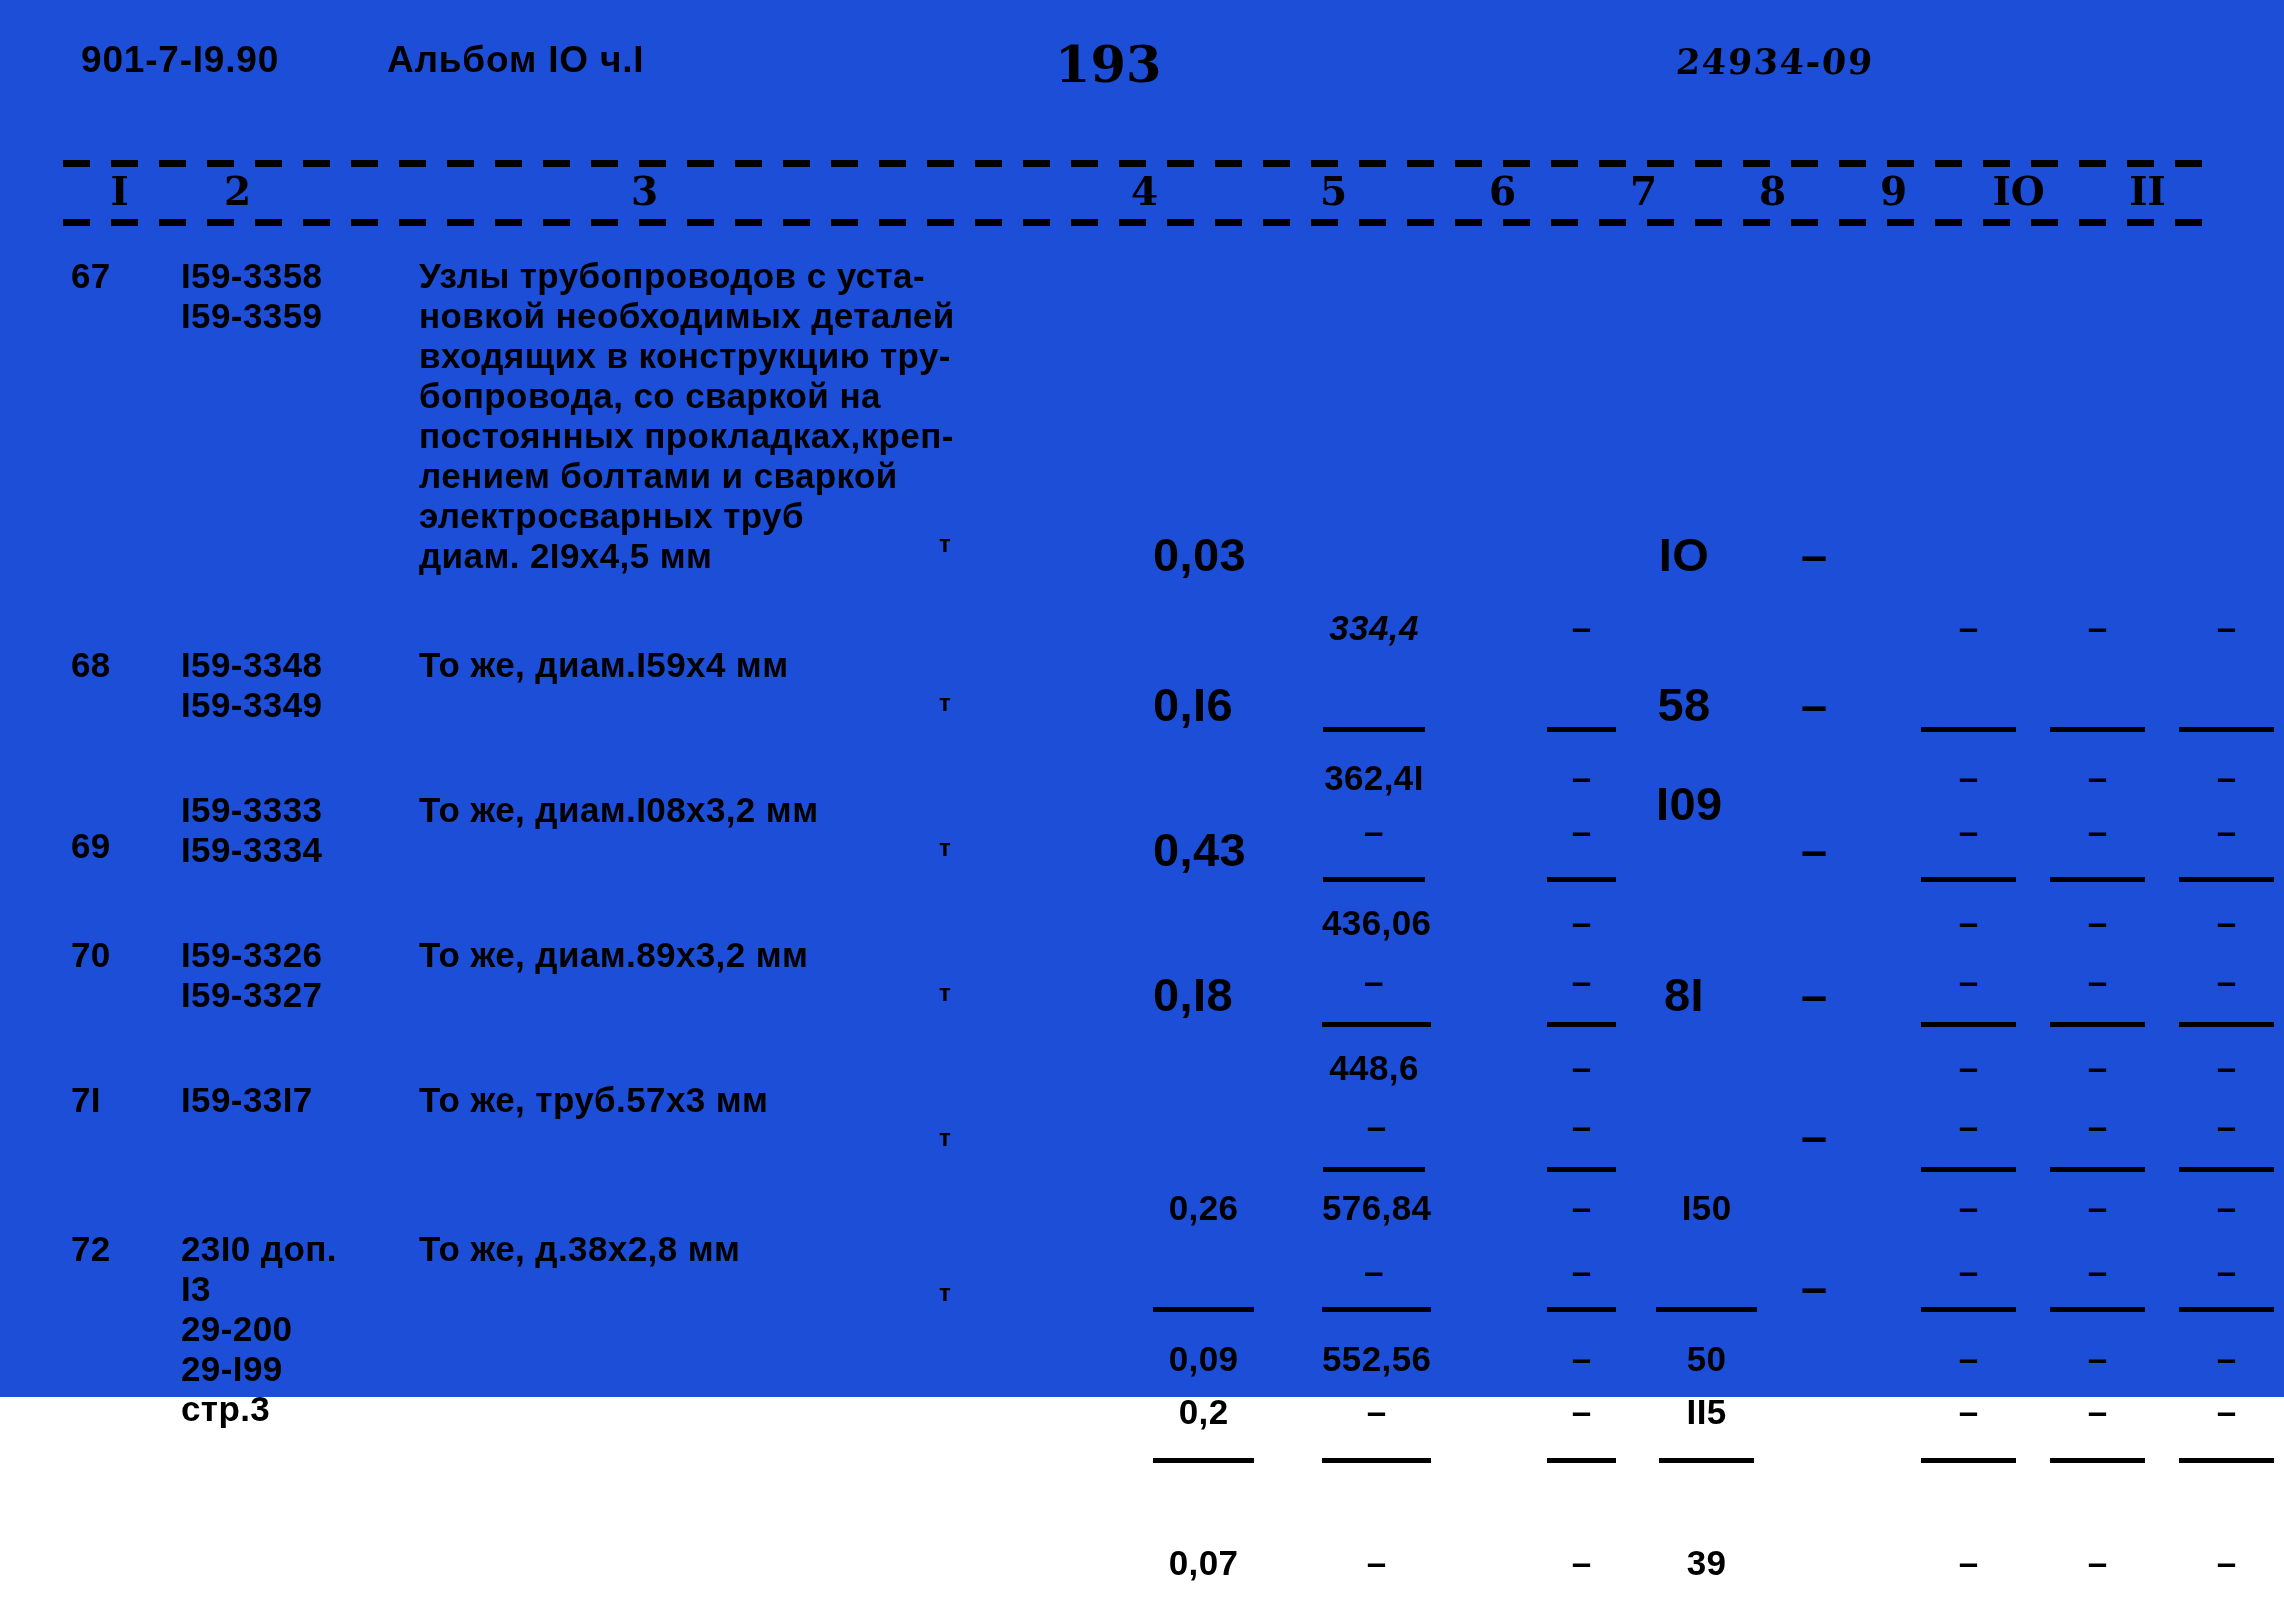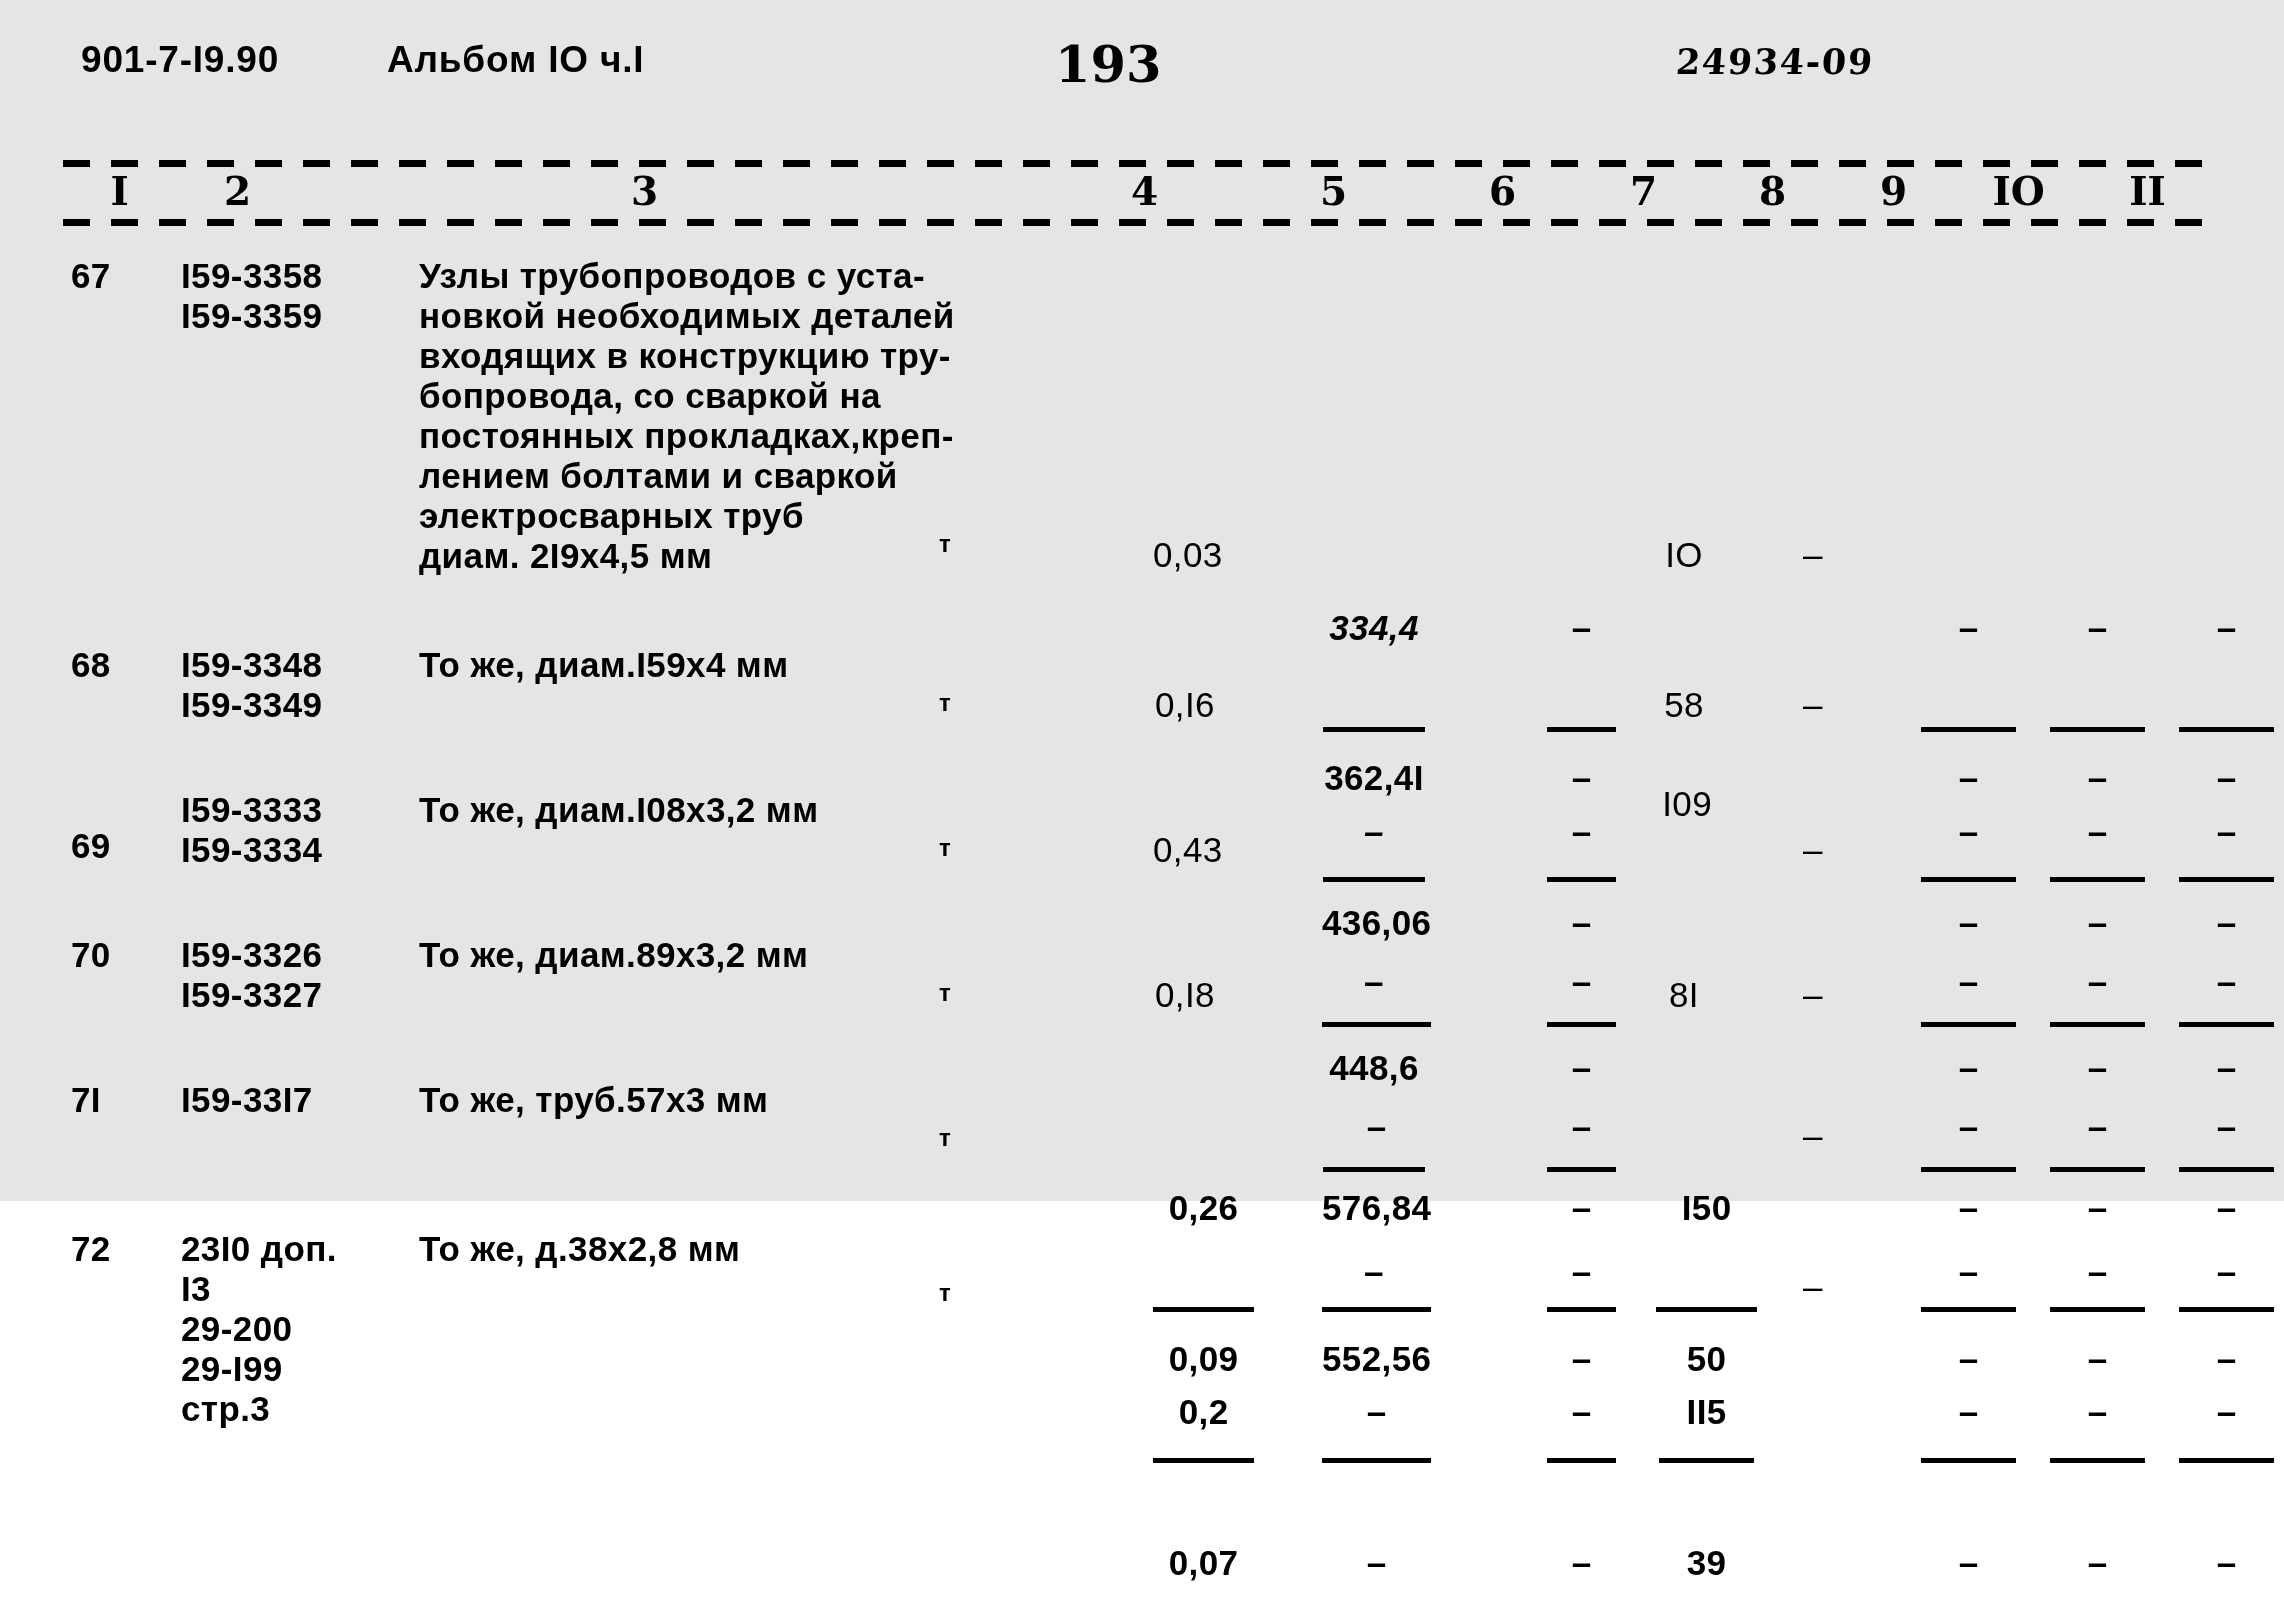--- a/index.html
+++ b/index.html
@@ -12,22 +12,22 @@
     height: 1618px;
     font-family: "Liberation Sans", sans-serif;
     color: #000000;
     overflow: hidden;
     position: relative;
   }
 
   .page {
     position: relative;
     width: 2284px;
-    height: 1201px;
-    background: #e5e5e5;
+    height: 1397px;
+    background: #1d4ed8;
     box-sizing: border-box;
     padding: 8px;
   }
 
   
   .doc-header {
     position: absolute;
     top: 39px;
     left: 0;
     width: 2284px;
@@ -183,22 +183,22 @@
     font-size: 35px;
     font-weight: 700;
     line-height: 39px;
   }
 
   .bar-w-full { width: 100%; }
   .bar-w-sm   { width: 69px; }
   .bar-w-md   { width: 95px; }
 
   .plain {
-    font-size: 35px;
-    font-weight: 400;
+    font-size: 47px;
+    font-weight: 700;
     line-height: 39px;
     margin-top: 45px;
   }
 </style>
 </head>
 <body>
 
 <div class="page">
 
   <div class="doc-header">

